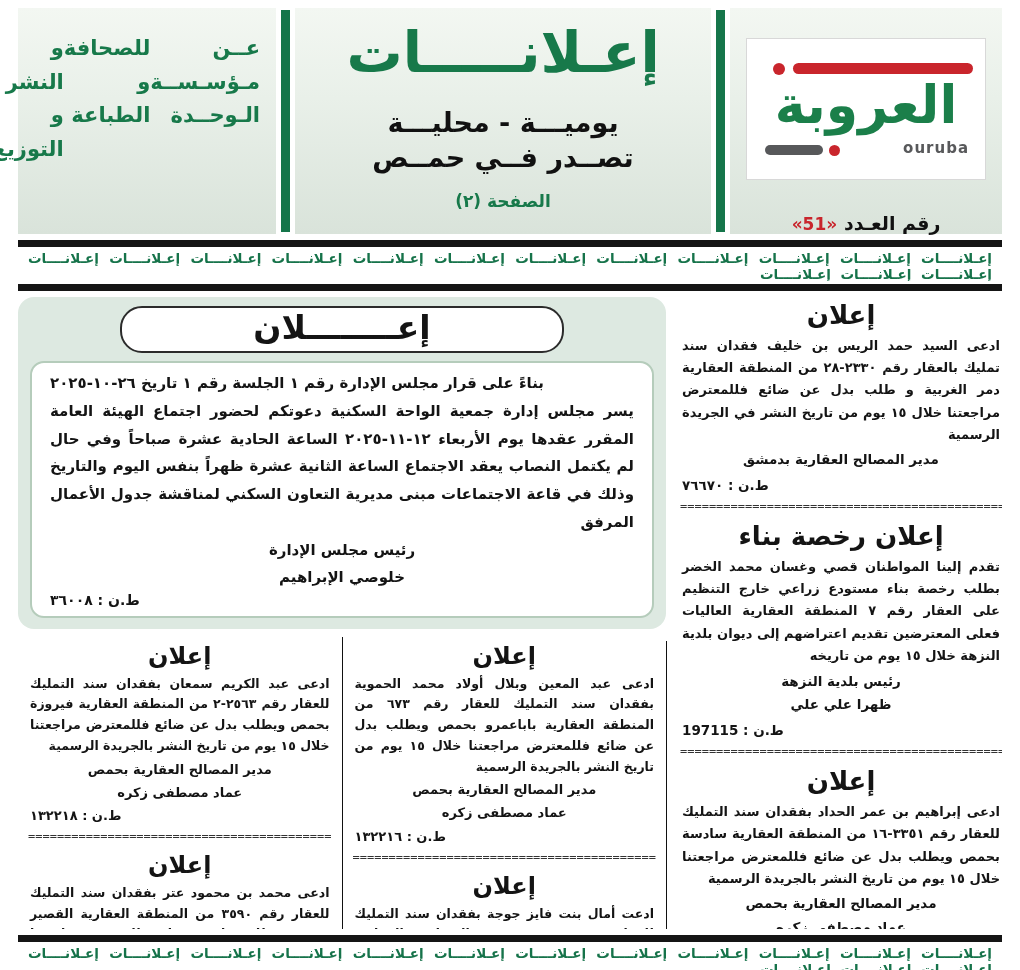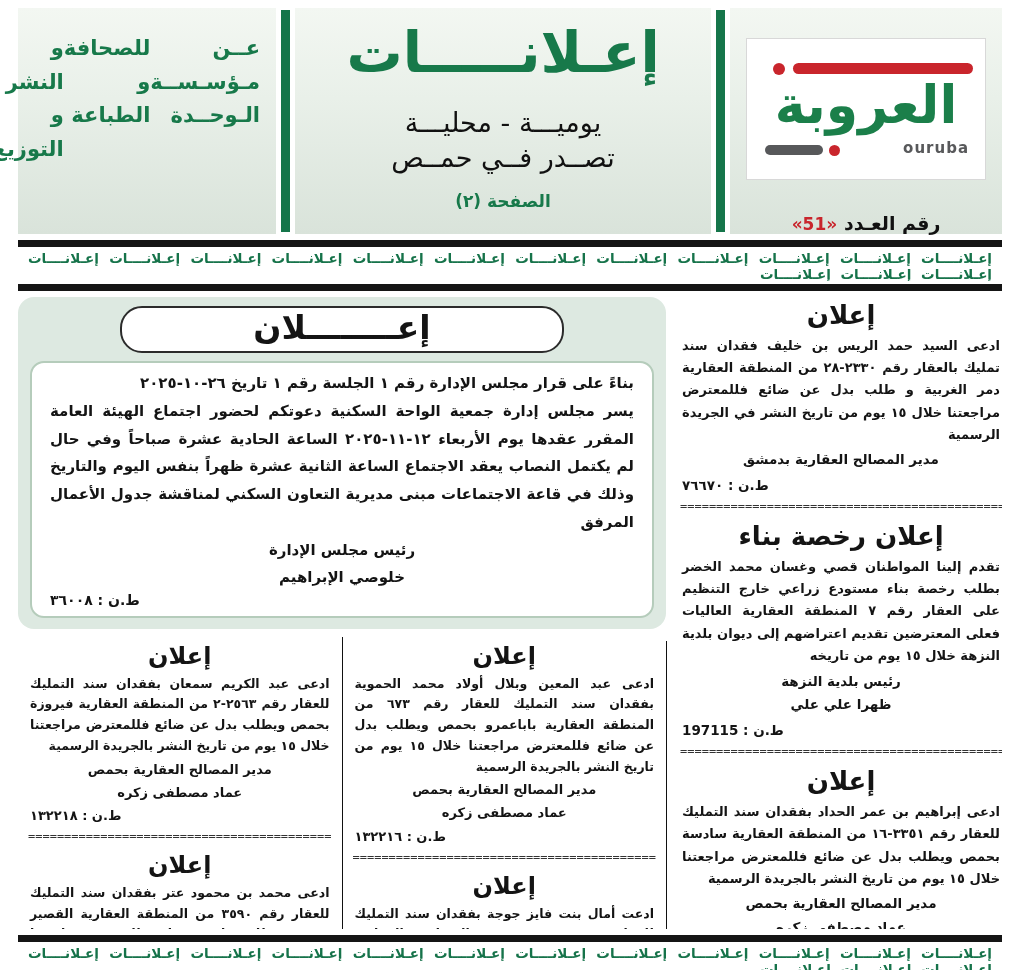--- a/index.html
+++ b/index.html
@@ -13,21 +13,21 @@
   .vbar { width:9px; background:#15754a; margin:2px 5px; }
 
   .inst-box { width:258px; padding:24px 16px 10px; display:flex; flex-direction:row; direction:rtl; }
   .inst-line { font-size:21px; font-weight:bold; color:#17794a; line-height:1.6;
                text-align:justify; text-align-last:justify; }
   .inst-date { margin-top:auto; font-size:20px; font-weight:bold; color:#111;
                text-align:justify; text-align-last:justify; padding-bottom:10px; }
 
   .center-box { flex:1; display:flex; flex-direction:column; align-items:center; padding-top:16px; direction:rtl; }
   .main-title { font-size:56px; font-weight:bold; color:#17794a; line-height:1.05; }
-  .subtitle  { font-size:27px; font-weight:normal; color:#111; line-height:1.3; }
+  .subtitle  { font-size:27px; font-weight:bold; color:#111; line-height:1.3; }
   .subtitle.first { margin-top:22px; }
   .page-label { margin-top:16px; font-size:17px; font-weight:bold; color:#17794a; }
 
   .logo-section { width:272px; display:flex; flex-direction:column; align-items:center; padding-top:30px; }
   .logo-card { width:240px; height:150px; background:#fff; border:1px solid #d8d8d8; position:relative; }
   .logo-topbar { position:absolute; top:24px; left:46px; right:12px; height:11px; background:#c9252c; border-radius:6px; }
   .logo-dot-top { position:absolute; top:24px; left:26px; width:12px; height:12px; background:#c9252c; border-radius:50%; }
   .logo-arabic { position:absolute; top:36px; left:0; right:0; text-align:center;
                  font-size:52px; font-weight:bold; color:#1b7f4a; direction:rtl; }
   .logo-latin { position:absolute; bottom:22px; right:16px; font-size:15px; font-weight:bold;
@@ -55,21 +55,21 @@
           font-family:"DejaVu Sans Mono", monospace; font-size:12px; line-height:13px;
           height:13px; color:#333; margin:5px 0 5px; }
 
   .main-col { flex:1; display:flex; flex-direction:column; min-width:0; }
 
   .featured { background:#dde9e1; border-radius:16px; padding:9px 12px 11px; direction:rtl; }
   .featured-title { width:71%; margin:0 auto; background:#fff; border:2.5px solid #2b2b2b; border-radius:22px;
                     text-align:center; font-size:33px; font-weight:bold; padding:0 0 4px; }
   .featured-body { margin-top:8px; background:#fff; border:2px solid #b5ccbb; border-radius:14px;
                    padding:7px 18px 8px; font-weight:bold; }
-  .f-intro { text-align:right; font-size:15px; line-height:1.85; }
+  .f-intro { text-align:left; font-size:15px; line-height:1.85; }
   .f-par   { text-align:justify; font-size:15px; line-height:1.85; }
   .f-sig   { text-align:center; font-size:15px; line-height:1.8; }
   .f-ref   { text-align:left; font-size:14px; margin-top:1px; }
 
   .grid { display:flex; margin-top:8px; flex:1; border-left:1.5px solid #111; border-left-width:0;
           border-right:0; }
   .grid { border-left:0; }
   .grid { position:relative; }
   .grid::after { content:""; position:absolute; top:4px; bottom:2px; right:-1px; width:1.5px; background:#111; }
   .gcol { flex:1; padding:2px 10px 0; min-width:0; }

